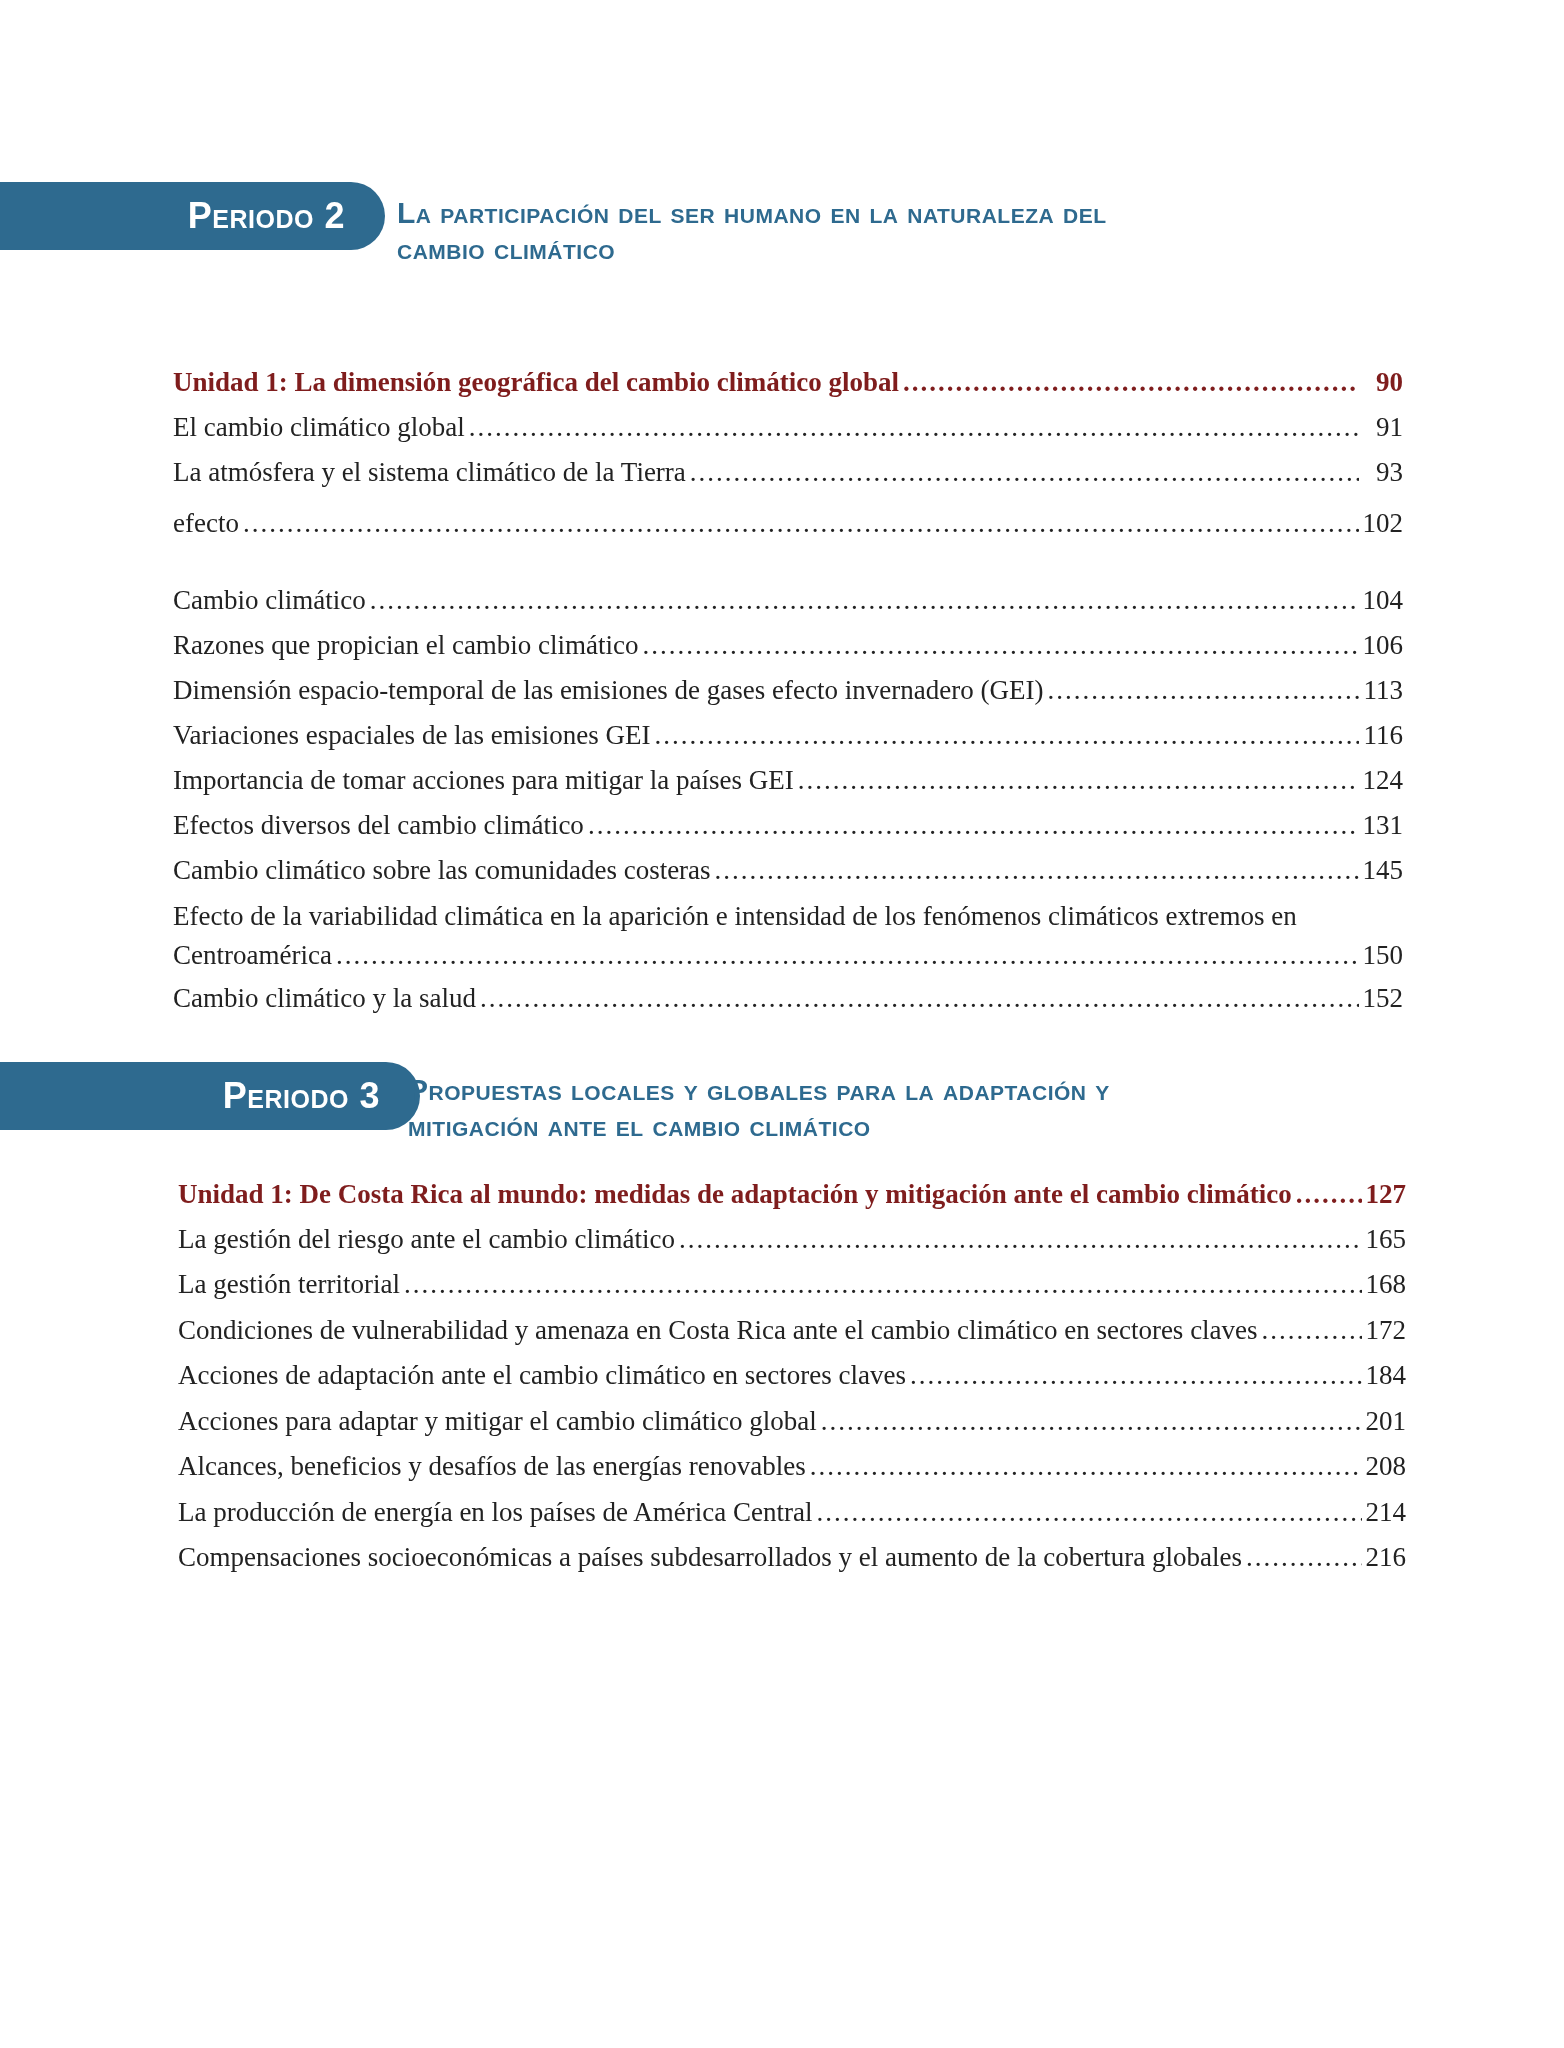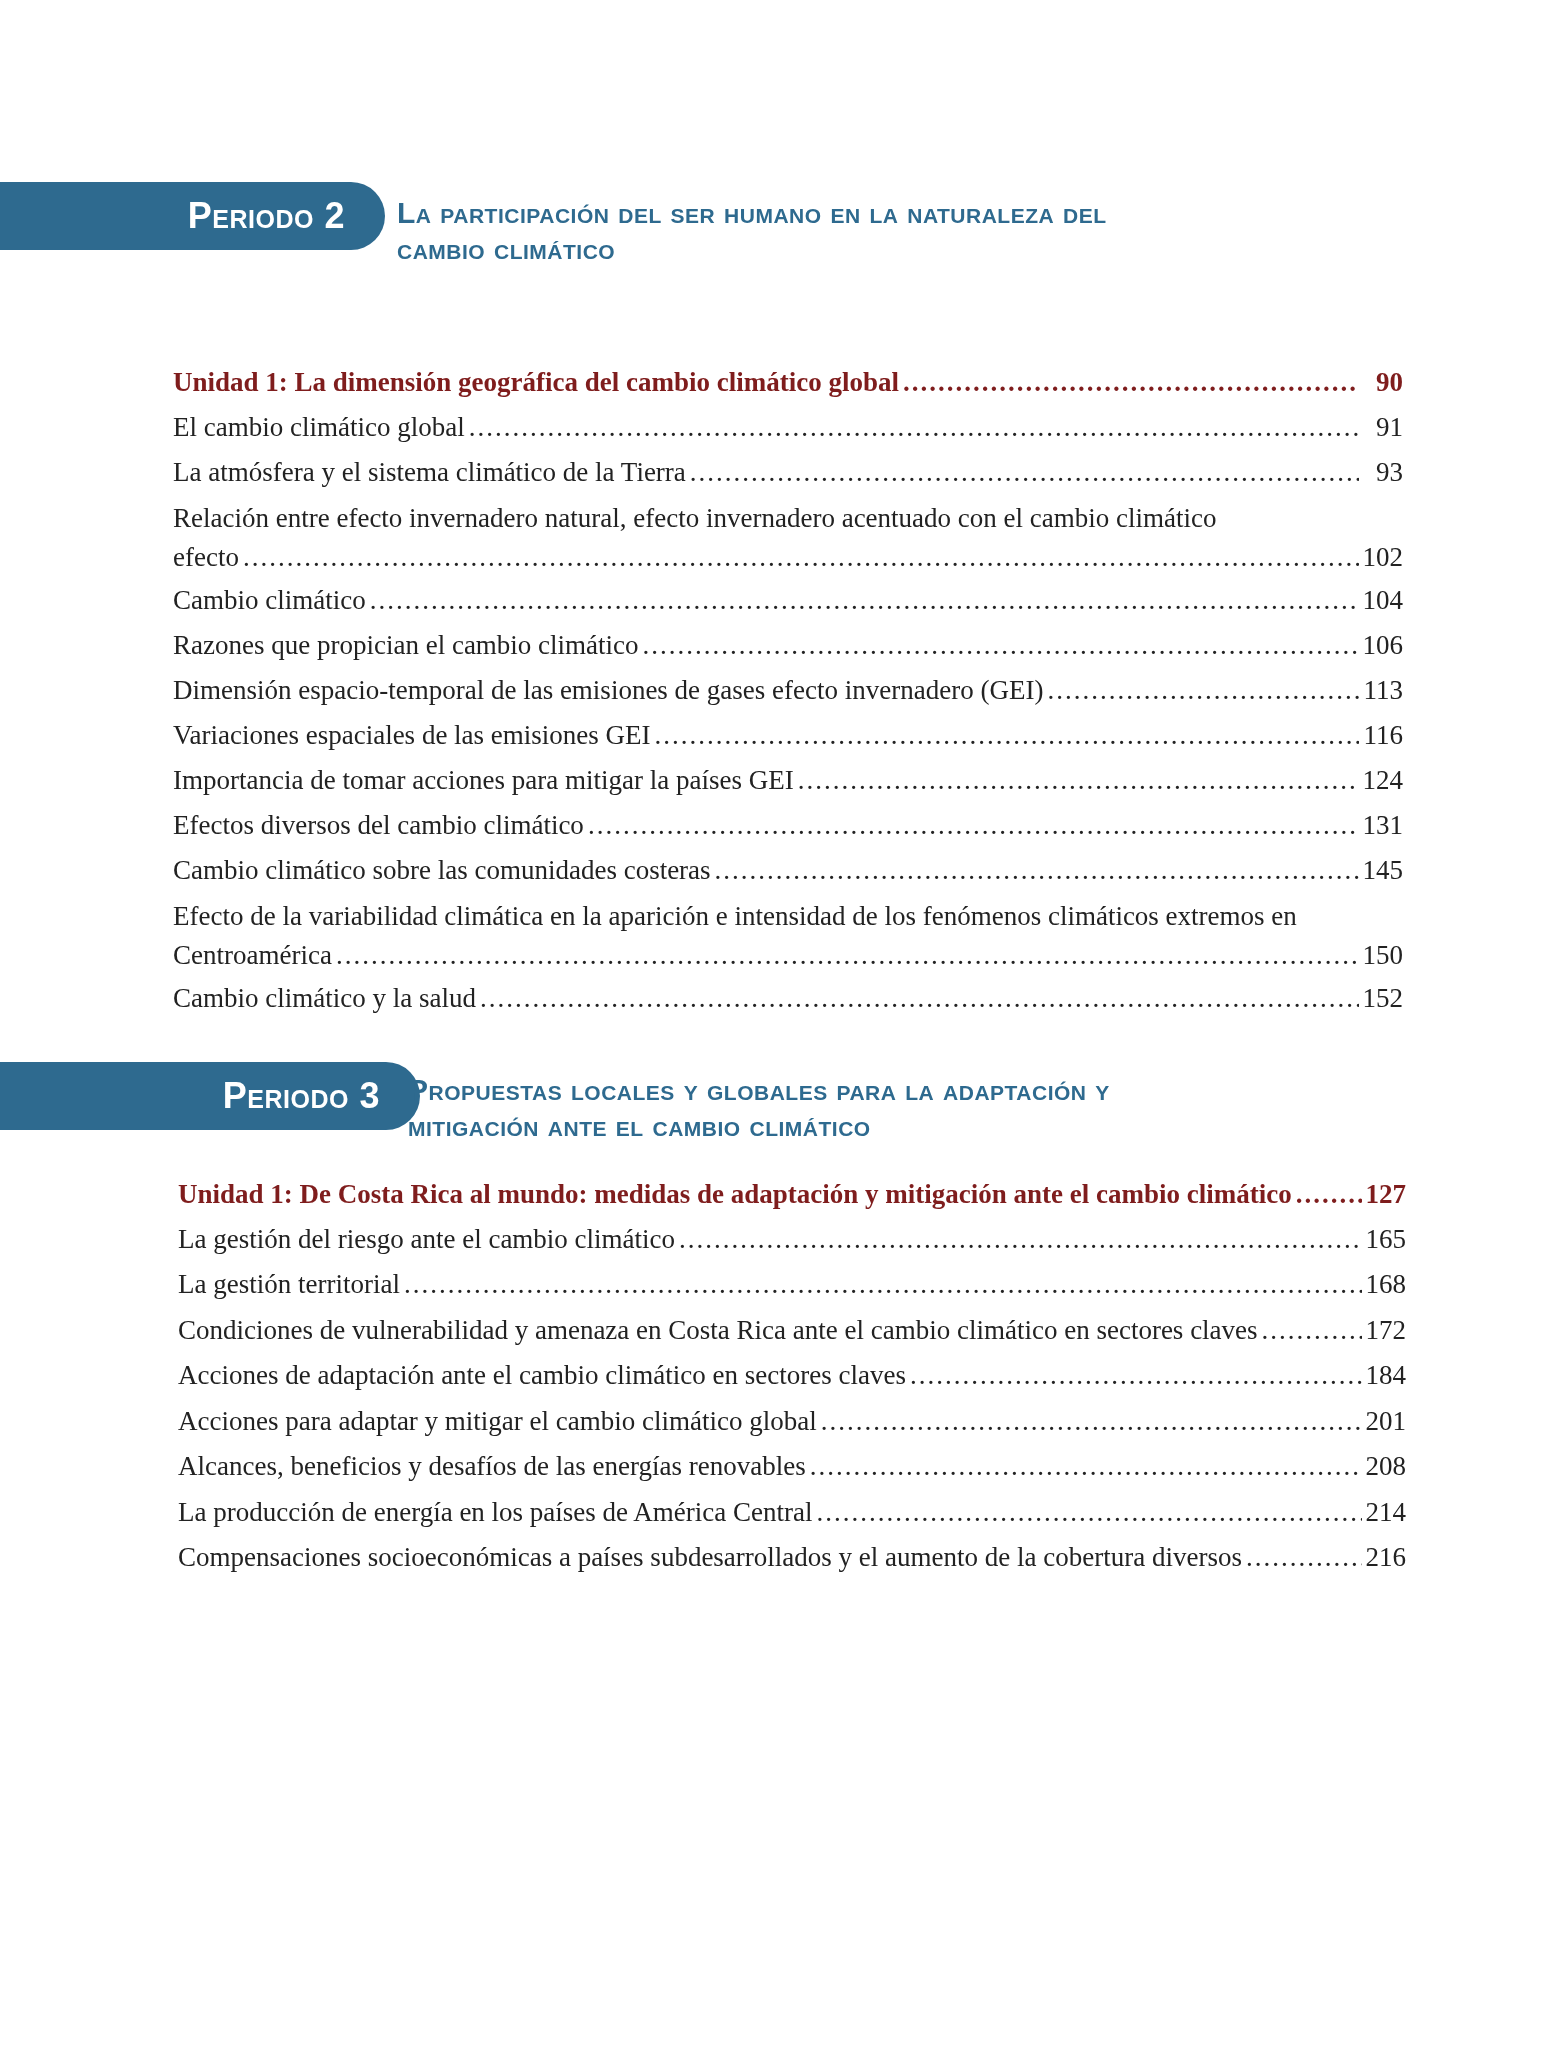--- a/index.html
+++ b/index.html
@@ -55,21 +55,20 @@
       </div>
   </div>
   <div class="entry" style="top:90px;">
     <div class="row">
         <span class="t">La atmósfera y el sistema climático de la Tierra</span>
         <span class="dots"></span>
         <span class="p">93</span>
       </div>
   </div>
   <div class="entry" style="top:141px;">
-    <div class="line1">Relación entre efecto invernadero natural, efecto invernadero acentuado con el cambio climático</div>
     <div class="row">
         <span class="t">efecto</span>
         <span class="dots"></span>
         <span class="p">102</span>
       </div>
   </div>
   <div class="entry" style="top:218px;">
     <div class="row">
         <span class="t">Cambio climático</span>
         <span class="dots"></span>
@@ -195,18 +194,18 @@
   </div>
   <div class="entry" style="top:318px;">
     <div class="row">
         <span class="t">La producción de energía en los países de América Central</span>
         <span class="dots"></span>
         <span class="p">214</span>
       </div>
   </div>
   <div class="entry" style="top:363px;">
     <div class="row">
-        <span class="t">Compensaciones socioeconómicas a países subdesarrollados y el aumento de la cobertura diversos</span>
+        <span class="t">Compensaciones socioeconómicas a países subdesarrollados y el aumento de la cobertura globales</span>
         <span class="dots"></span>
         <span class="p">216</span>
       </div>
   </div>
 </div>
 
 </body></html>

